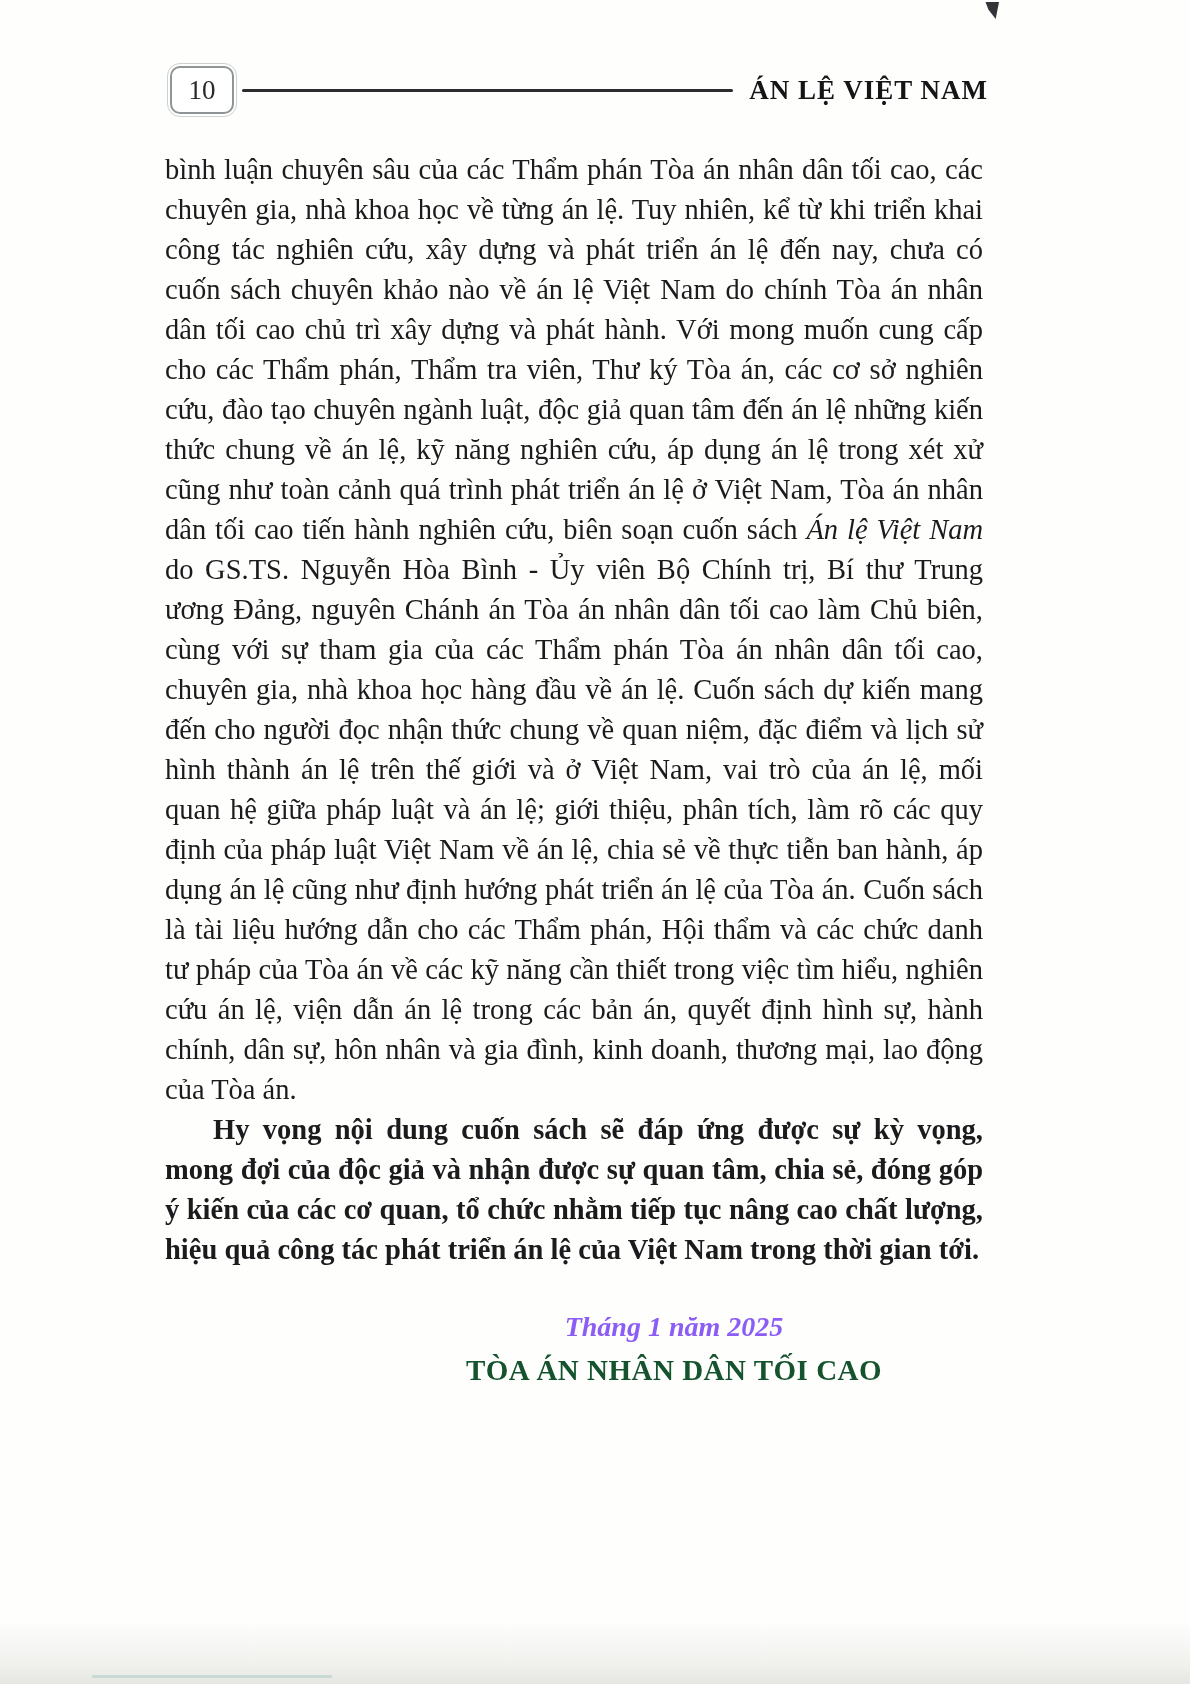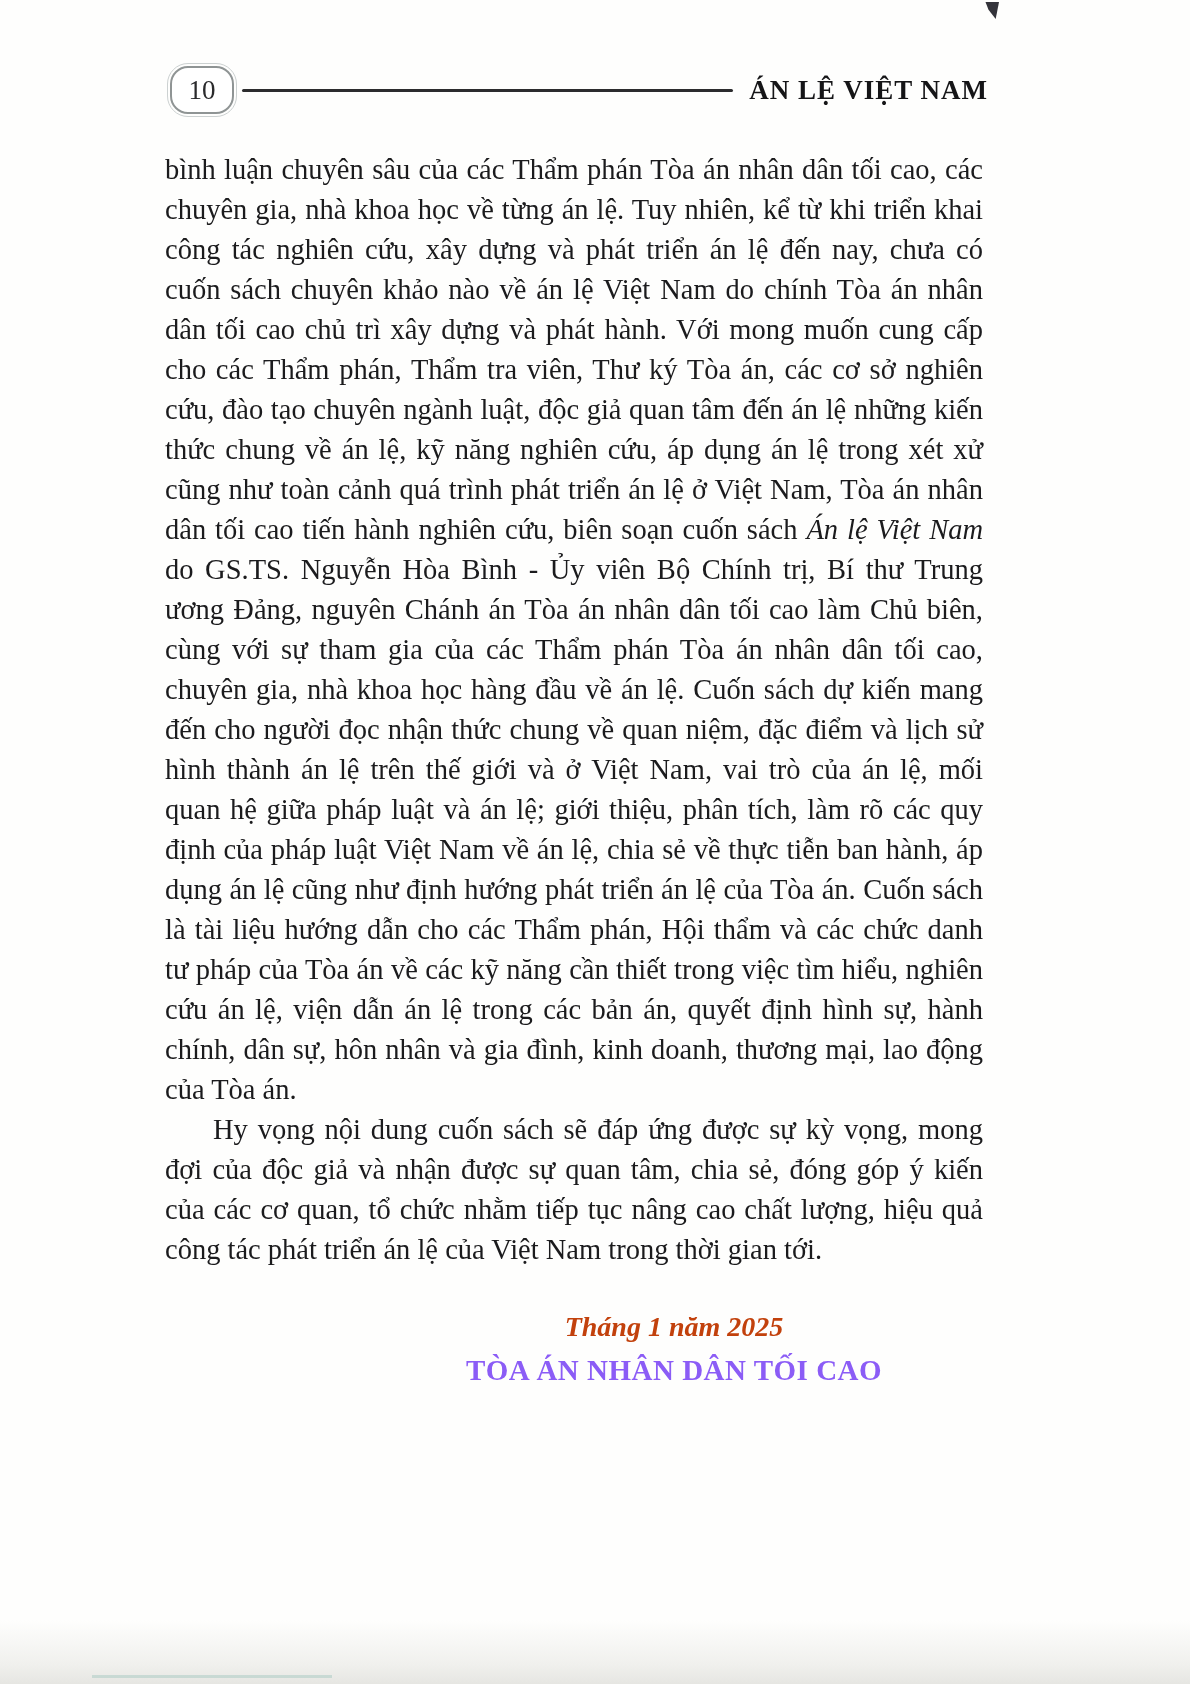--- a/index.html
+++ b/index.html
@@ -36,21 +36,21 @@
     width: 818px;
     display: flex;
     align-items: center;
   }
   .page-number-box {
     width: 60px;
     height: 44px;
     border: 2px solid #8f9494;
     outline: 1px solid #ccd1d1;
     outline-offset: 2px;
-    border-radius: 18px;
+    border-radius: 10px;
     display: flex;
     align-items: center;
     justify-content: center;
     font-size: 27px;
     color: #2a2a2c;
     flex: 0 0 auto;
     background: #fff;
   }
   .header-rule {
     flex: 1 1 auto;
@@ -75,42 +75,43 @@
     font-size: 28.5px;
     line-height: 40px;
     text-align: justify;
     text-justify: inter-word;
   }
   .para {
     margin: 0;
   }
   .para.indented {
     text-indent: 48px;
+    font-weight: bold;
   }
   .para .italic {
     font-style: italic;
   }
   .closing {
     margin-top: 36px;
     text-align: center;
     transform: translateX(100px);
   }
   .date-line {
     font-style: italic;
     font-weight: bold;
     font-size: 28px;
     line-height: 42px;
-    color: #c2410c;
+    color: #8b5cf6;
   }
   .signature {
     font-weight: bold;
     font-size: 29px;
     line-height: 44px;
     letter-spacing: 0.5px;
-    color: #8b5cf6;
+    color: #14532d;
   }
   
   .bottom-shade {
     position: absolute;
     left: 0;
     right: 0;
     bottom: 0;
     height: 64px;
     background: linear-gradient(#fefefd 0%, #f0f0ed 70%, #e6e6e2 100%);
     pointer-events: none;

